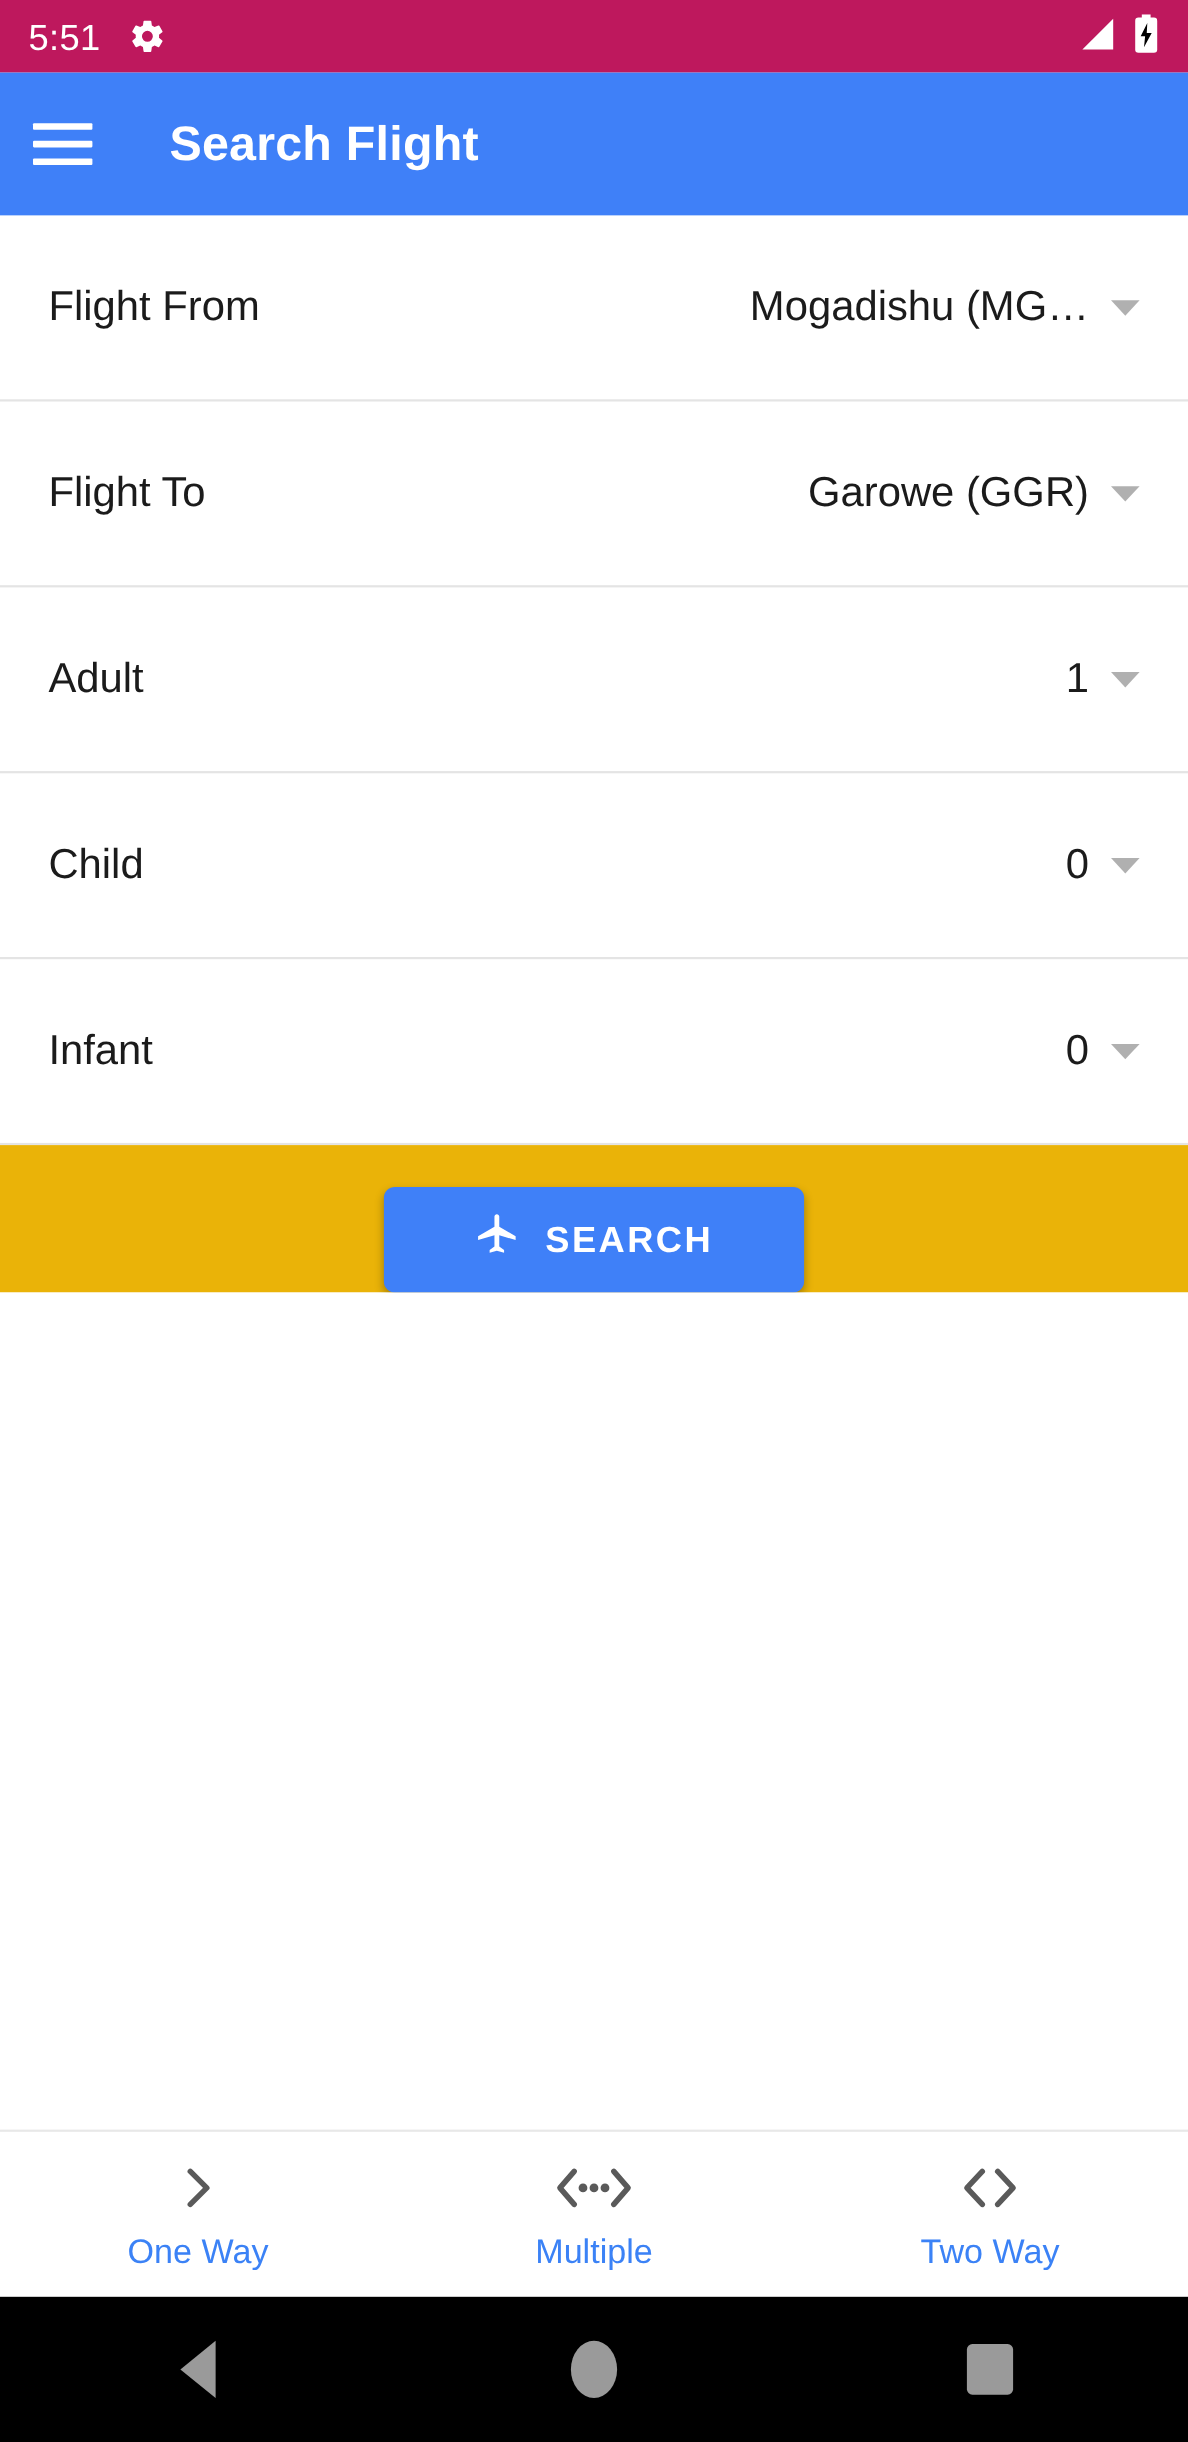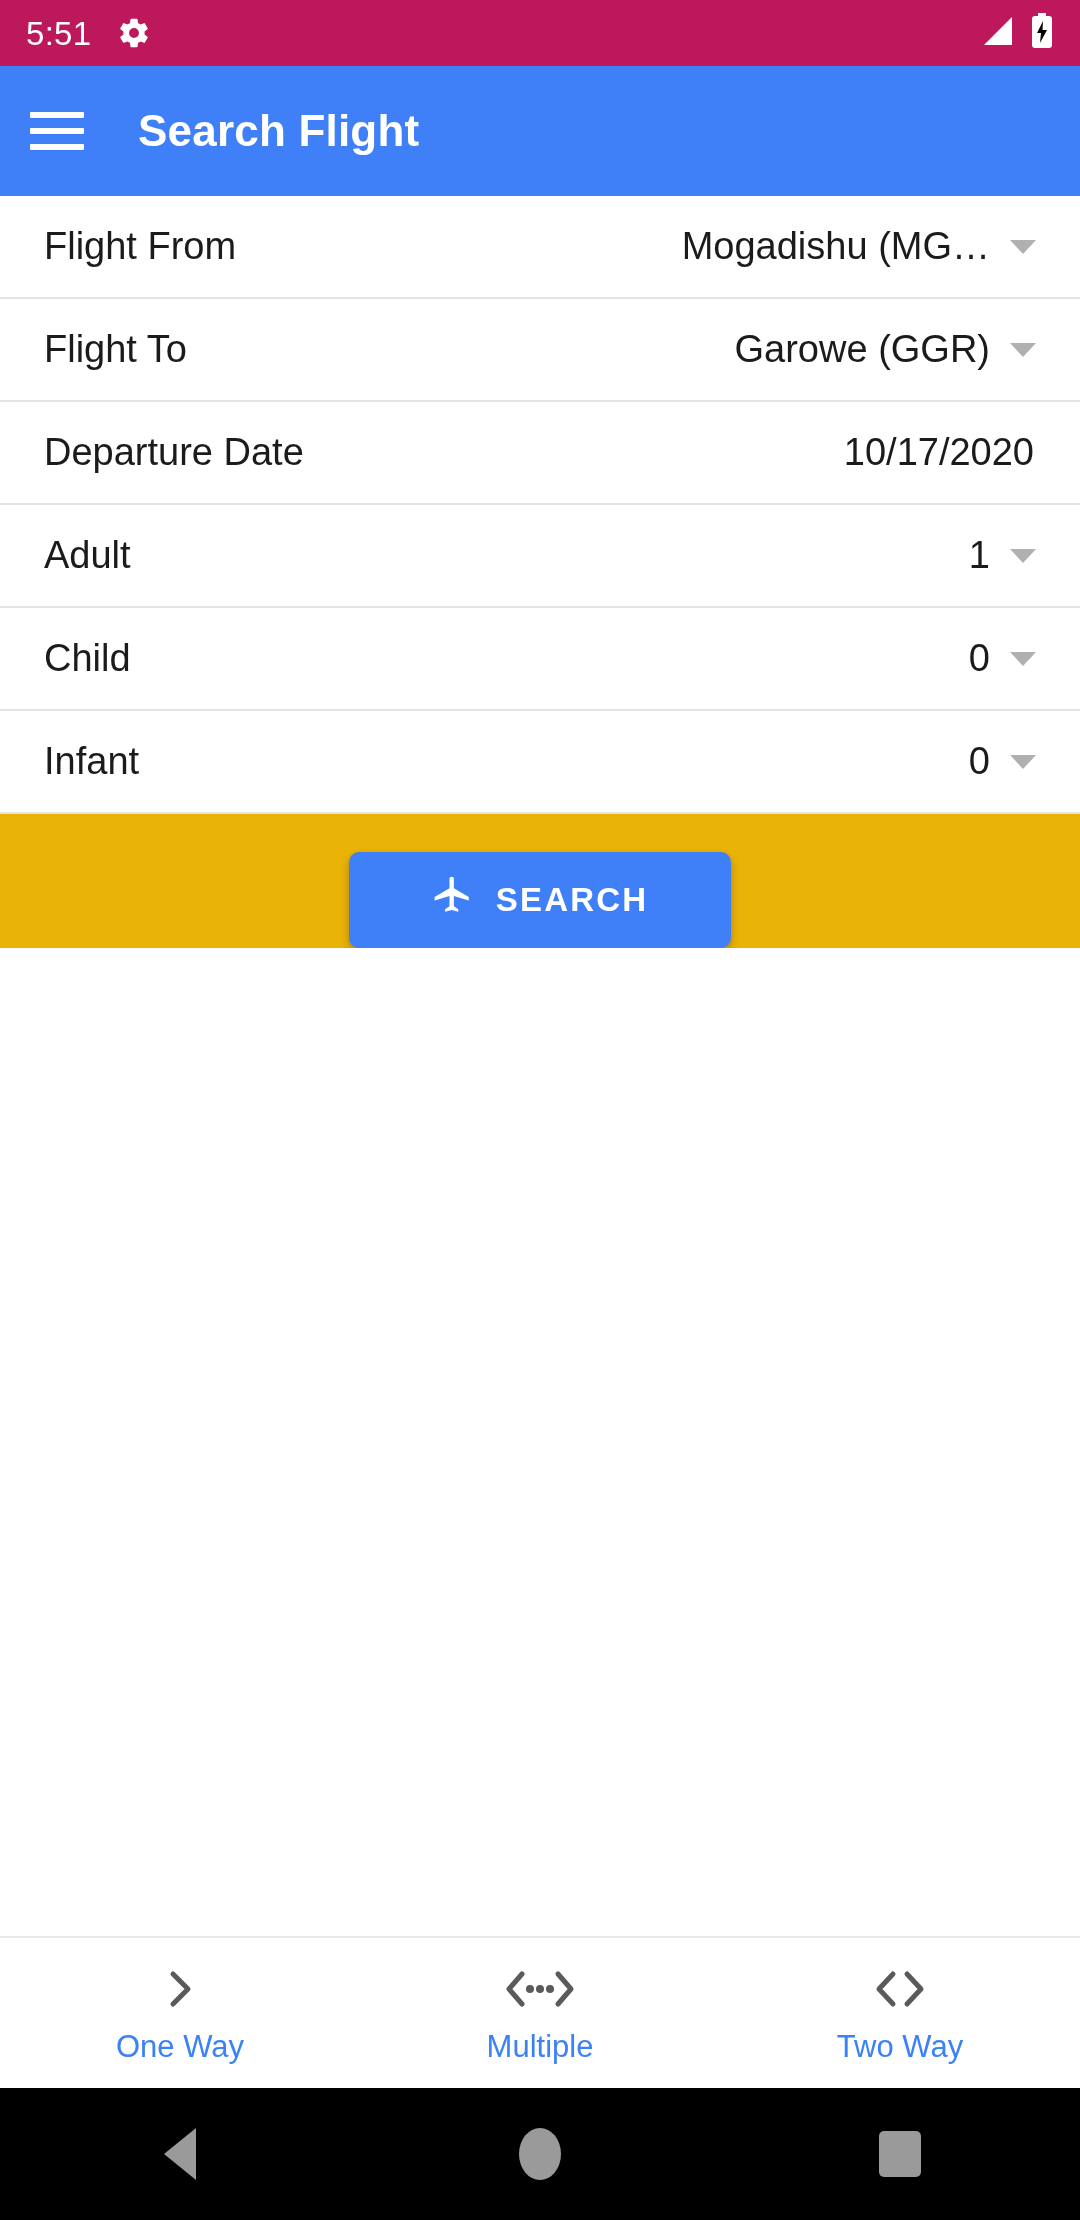--- a/index.html
+++ b/index.html
@@ -22,28 +22,28 @@
   .status-right { margin-left:auto; display:flex; align-items:center; gap:16px; }
 
   
   .app-bar {
     flex:0 0 130px; background:#3F80F8; display:flex; align-items:center;
     padding:0 30px;
   }
   .hamburger { width:54px; display:flex; flex-direction:column; gap:10px; cursor:pointer; padding:8px 0; }
   .hamburger span { display:block; height:6px; background:#ffffff; border-radius:1px; }
   .app-title {
-    color:#ffffff; font-size:44px; font-weight:bold; margin-left:54px;
+    color:#ffffff; font-size:44px; font-weight:bold; margin-left:70px;
     letter-spacing:0.2px;
   }
 
   
   .form-area { background:#ffffff; }
   .form-row {
-    height:103px; display:flex; align-items:center;
+    height:169px; display:flex; align-items:center;
     padding:0 44px; border-bottom:2px solid #e4e4e4;
     cursor:pointer;
   }
   .row-label { font-size:38px; color:#1b1b1b; }
   .row-value-wrap { margin-left:auto; display:flex; align-items:center; max-width:560px; }
   .row-value {
     font-size:38px; color:#1b1b1b; text-align:right;
     white-space:nowrap; overflow:hidden; text-overflow:ellipsis;
   }
   .caret {
@@ -138,26 +138,20 @@
     </div>
 
     <div class="form-row">
       <div class="row-label">Flight To</div>
       <div class="row-value-wrap">
         <div class="row-value">Garowe (GGR)</div>
         <div class="caret"></div>
       </div>
     </div>
 
-    <div class="form-row">
-      <div class="row-label">Departure Date</div>
-      <div class="row-value-wrap">
-        <div class="row-value no-caret">10/17/2020</div>
-      </div>
-    </div>
 
     <div class="form-row">
       <div class="row-label">Adult</div>
       <div class="row-value-wrap">
         <div class="row-value">1</div>
         <div class="caret"></div>
       </div>
     </div>
 
     <div class="form-row">

